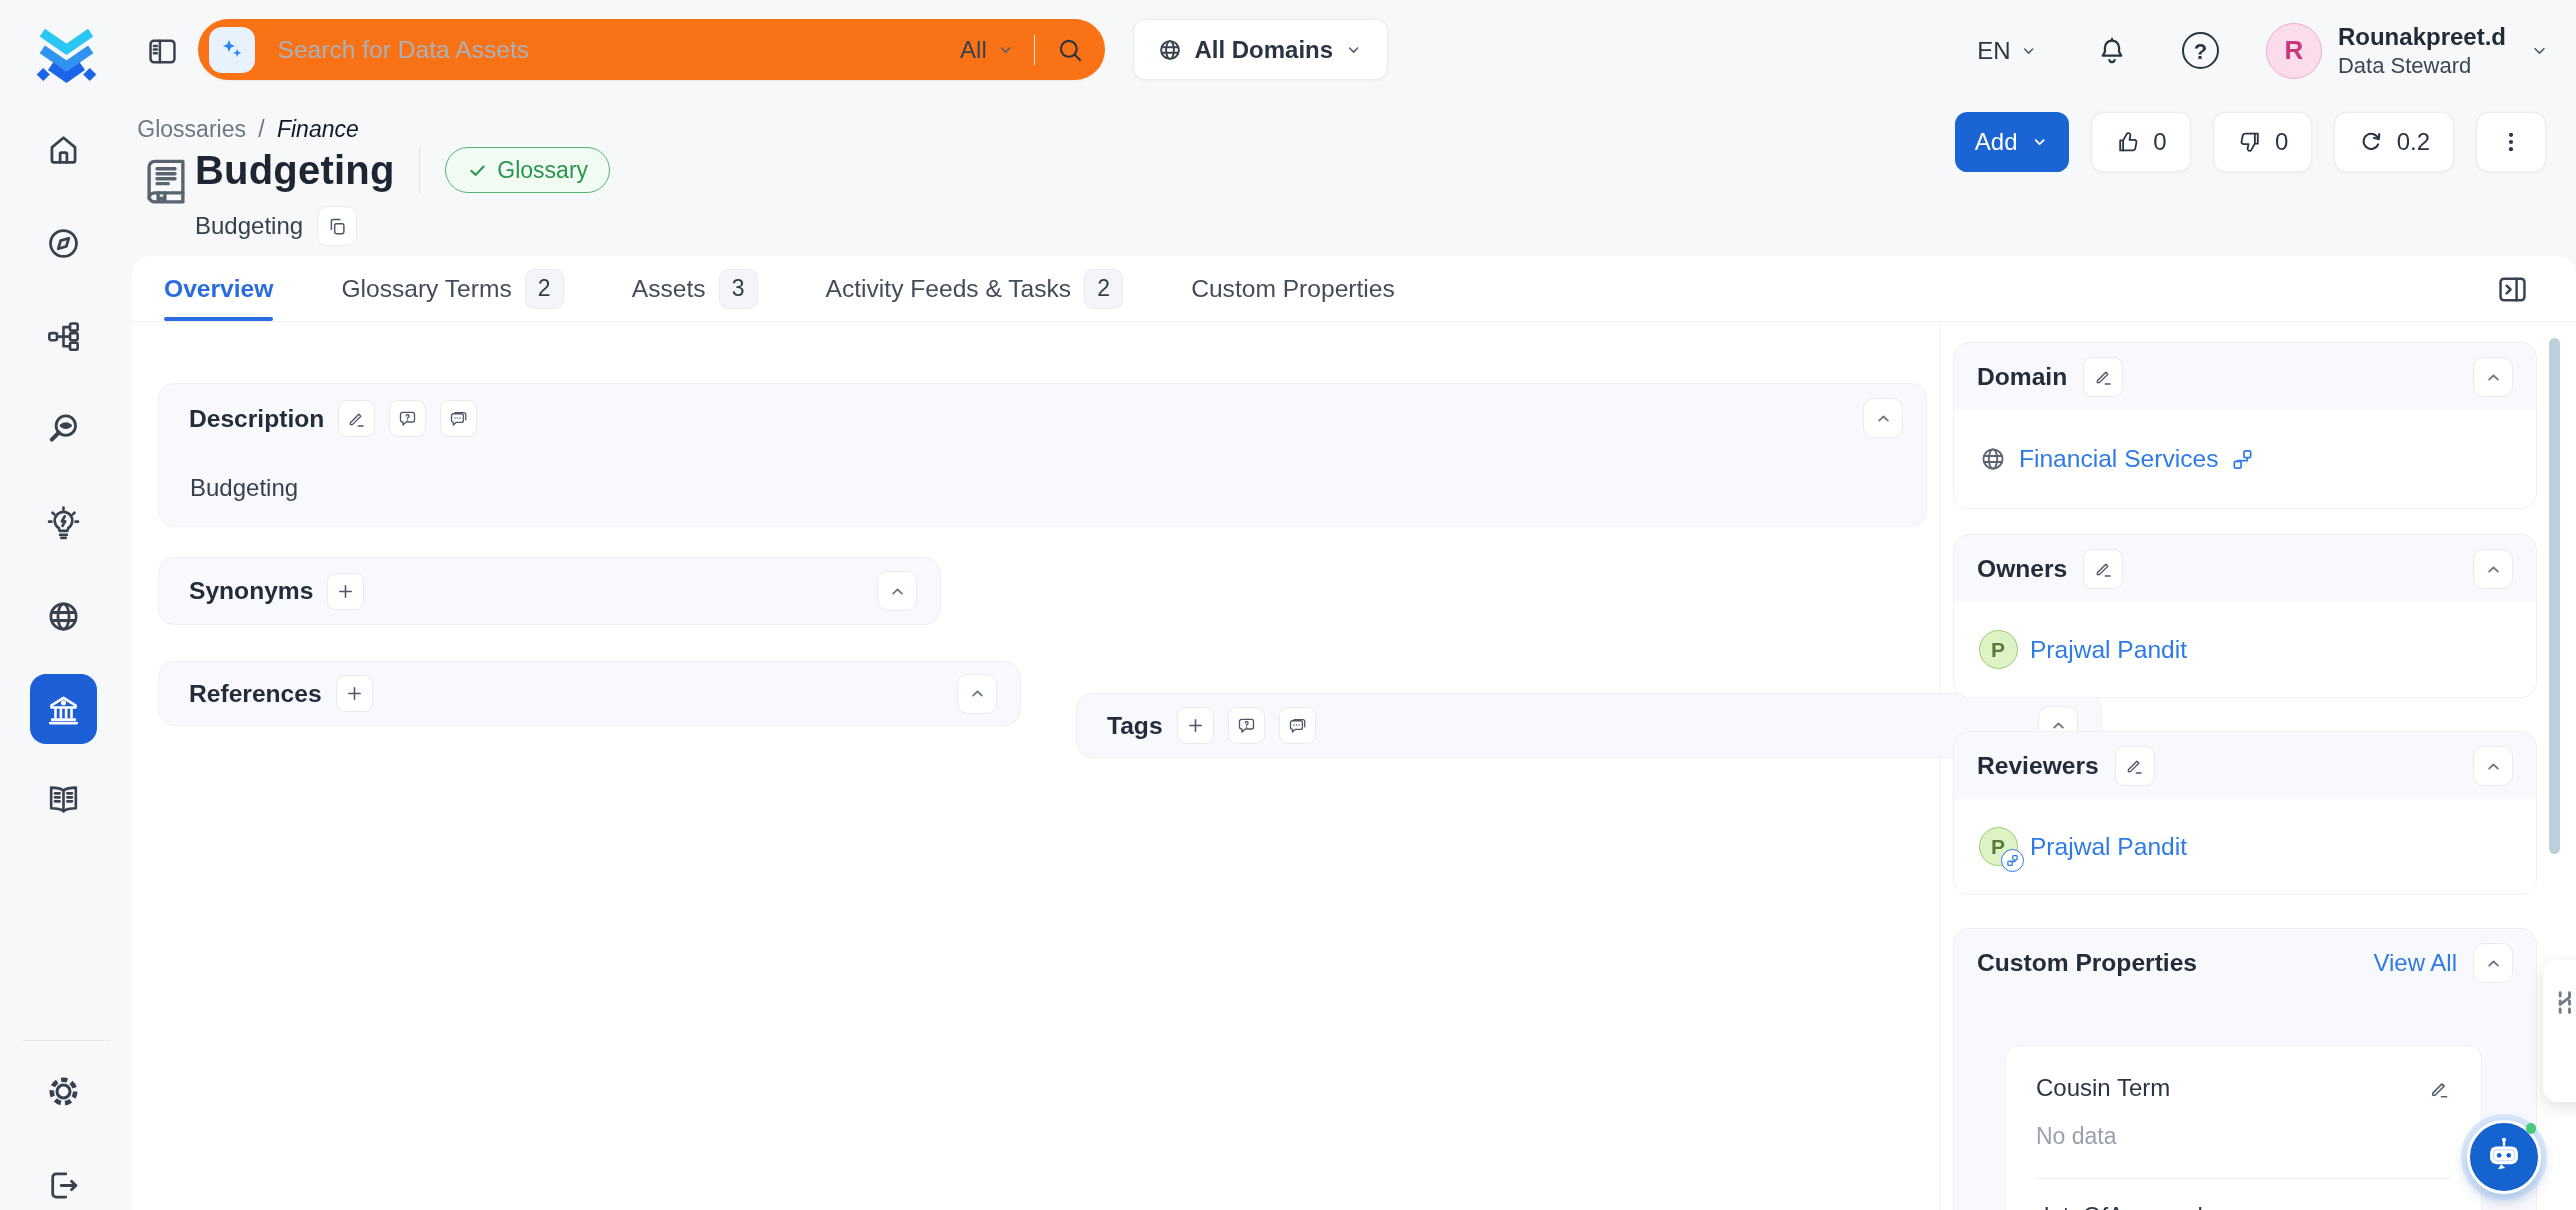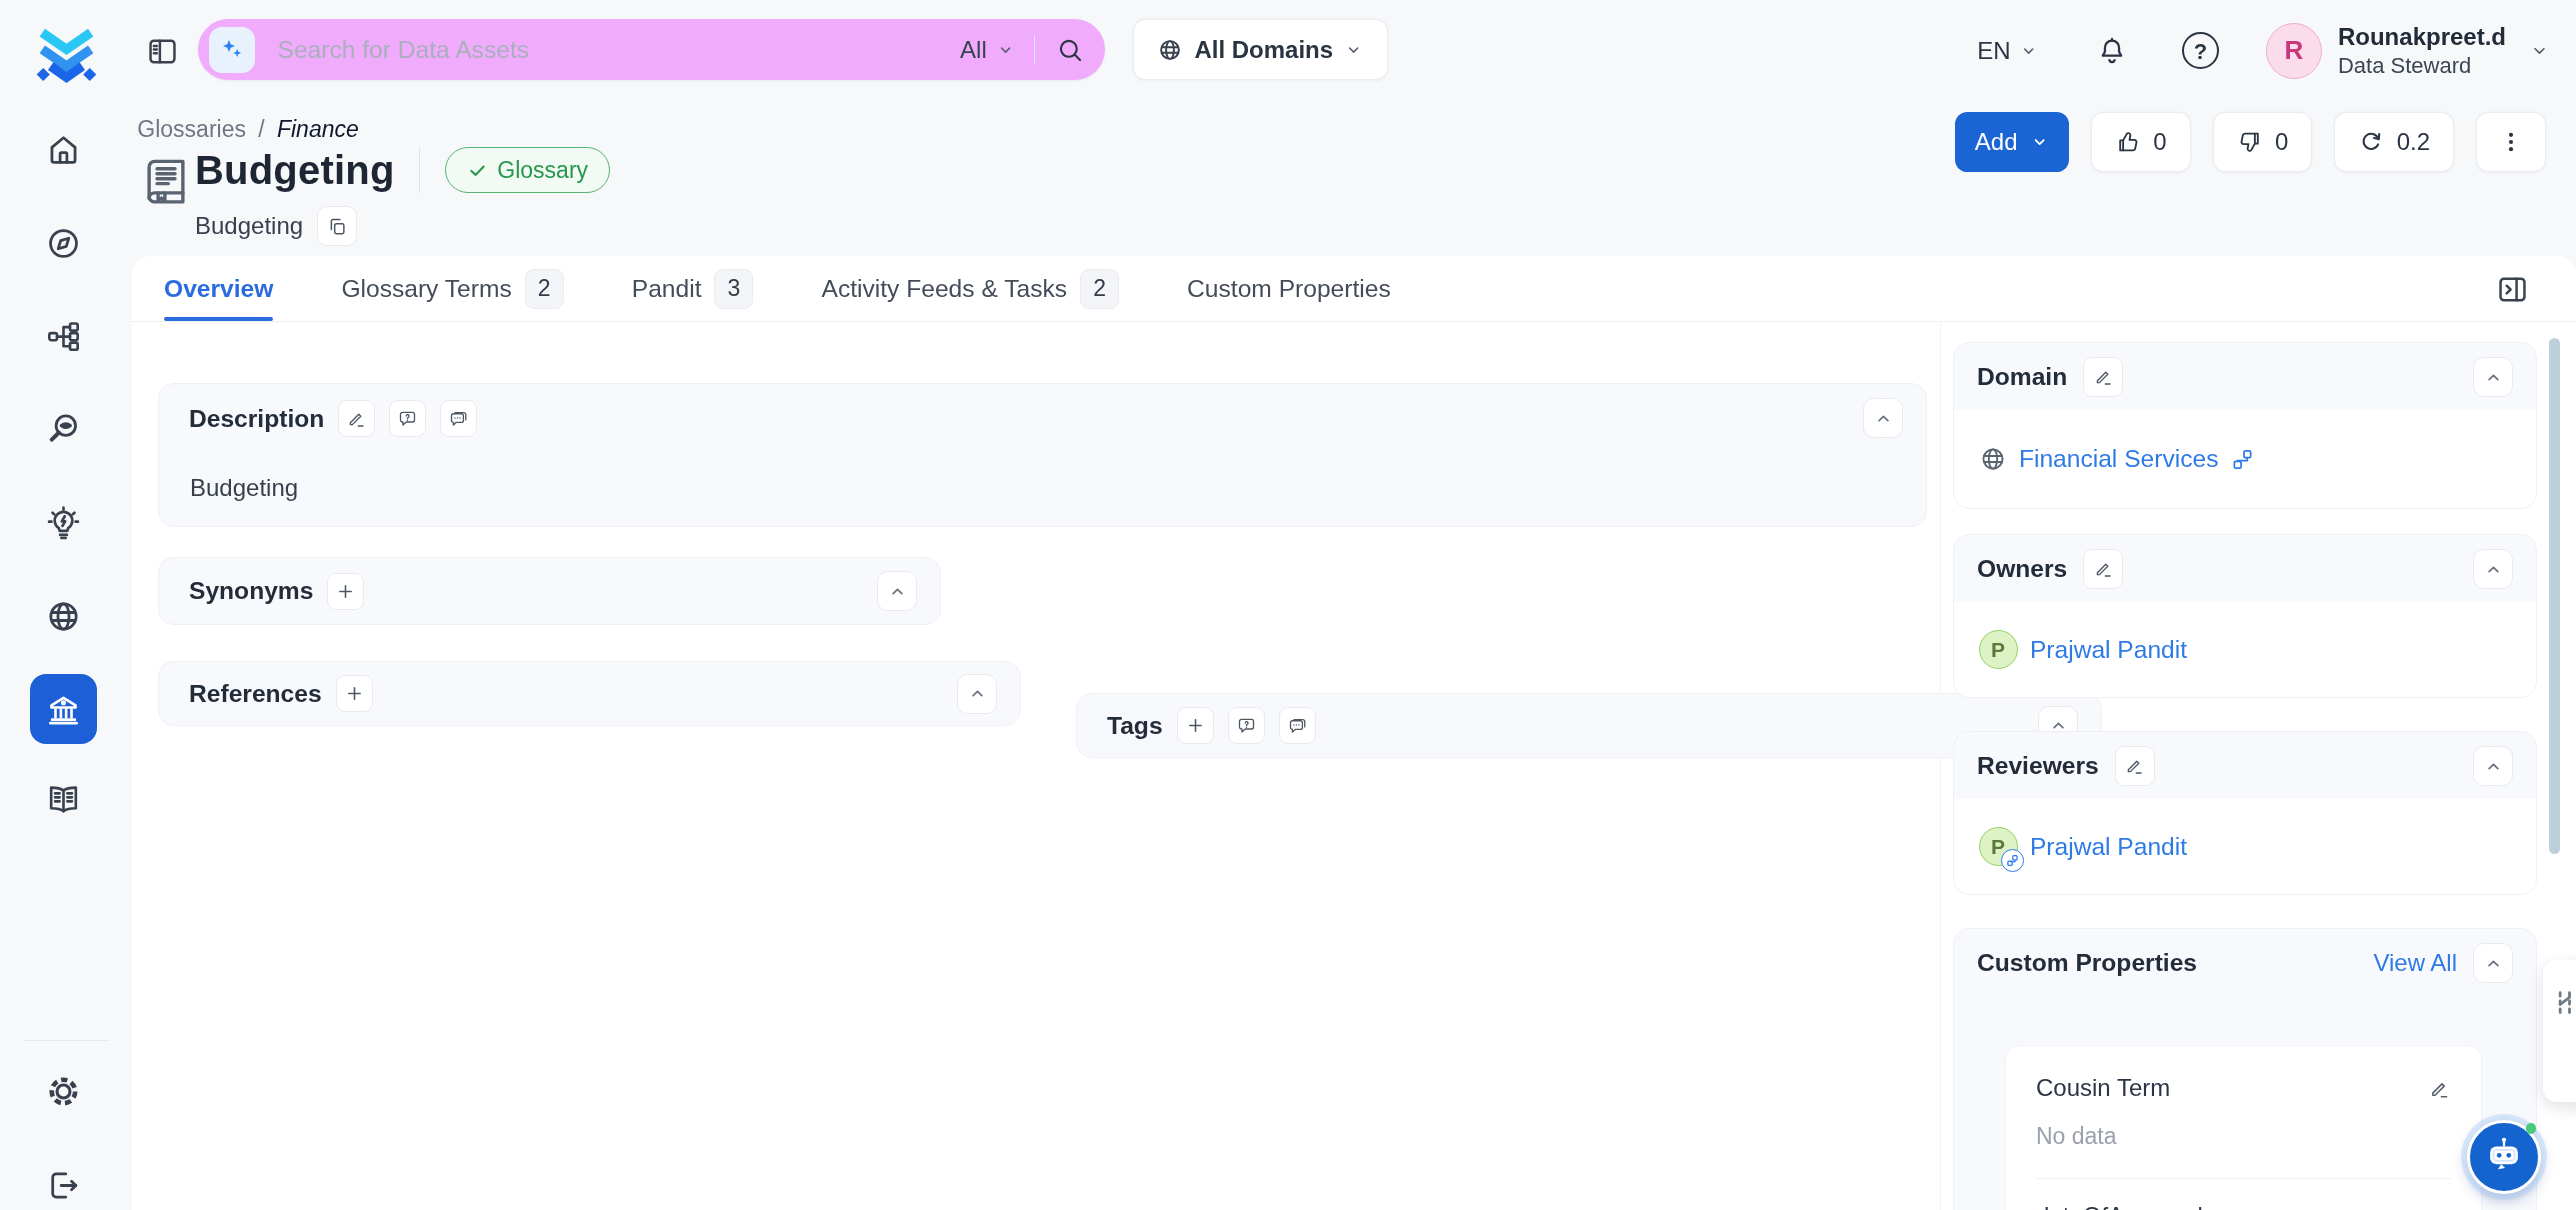--- a/index.html
+++ b/index.html
@@ -13,21 +13,21 @@
   .logo { position:absolute; left:33px; top:14px; width:67px; height:74px; cursor:pointer; }
   .side-btn { position:absolute; left:30px; width:67px; height:67px; border-radius:16px; display:grid; place-items:center; color:#39414f; cursor:pointer; background:transparent; border:none; }
   .side-btn svg { width:37px; height:37px; }
   .side-btn.active { background:#1d5fd6; color:#ffffff; height:70px; }
   .side-divider { position:absolute; left:23px; right:23px; top:1040px; height:0.9px; background:#e7e9ee; }
 
   
   .topbar { position:absolute; left:132px; top:0; right:0; height:101px; }
   .panel-toggle { position:absolute; left:10.5px; top:31px; width:40px; height:40px; background:none; border:none; color:#3a4250; cursor:pointer; display:grid; place-items:center; }
   .panel-toggle svg { width:35px; height:35px; }
-  .search-pill { position:absolute; left:66px; top:19.3px; width:907px; height:61px; background:#f0abfc; border-radius:31px; box-shadow:0 0.9px 2.6px rgba(20,30,50,.07); display:flex; align-items:center; padding:0 21px 0 10.5px; }
+  .search-pill { position:absolute; left:66px; top:19.3px; width:907px; height:61px; background:#f97316; border-radius:31px; box-shadow:0 0.9px 2.6px rgba(20,30,50,.07); display:flex; align-items:center; padding:0 21px 0 10.5px; }
   .spark-btn { width:46px; height:46px; border-radius:13px; background:#e7f2fd; border:none; display:grid; place-items:center; cursor:pointer; color:#2b82f6; }
   .spark-btn svg { width:26px; height:26px; }
   .search-input { flex:1; border:none; outline:none; background:transparent; margin-left:23px; font-size:24.6px; font-family:inherit; color:#2a3342; }
   .search-input::placeholder { color:#a9b0bb; }
   .search-scope { display:flex; align-items:center; gap:8.8px; font-size:24px; color:#39414f; cursor:pointer; margin-right:19.3px; }
   .search-scope svg { width:19.3px; height:19.3px; color:#555e6c; }
   .pill-div { width:0.9px; height:30px; background:#e2e5ea; margin-right:21px; }
   .search-go { background:none; border:none; color:#2a3342; cursor:pointer; }
   .search-go svg { width:28px; height:28px; }
   .domains-btn { position:absolute; left:1001px; top:19.3px; height:61px; border-radius:12.3px; background:#fff; border:0.9px solid #e9ecf0; box-shadow:0 0.9px 2.6px rgba(20,30,50,.05); display:flex; align-items:center; gap:11.4px; padding:0 23px; cursor:pointer; }
@@ -375,21 +375,21 @@
 
   <nav class="tabbar">
     <div class="tab active">
       <span>Overview</span>
     </div>
     <div class="tab">
       <span>Glossary Terms</span>
       <span class="cnt">2</span>
     </div>
     <div class="tab">
-      <span>Pandit</span>
+      <span>Assets</span>
       <span class="cnt">3</span>
     </div>
     <div class="tab">
       <span>Activity Feeds &amp; Tasks</span>
       <span class="cnt">2</span>
     </div>
     <div class="tab">
       <span>Custom Properties</span>
     </div>
     <button class="rtoggle">

